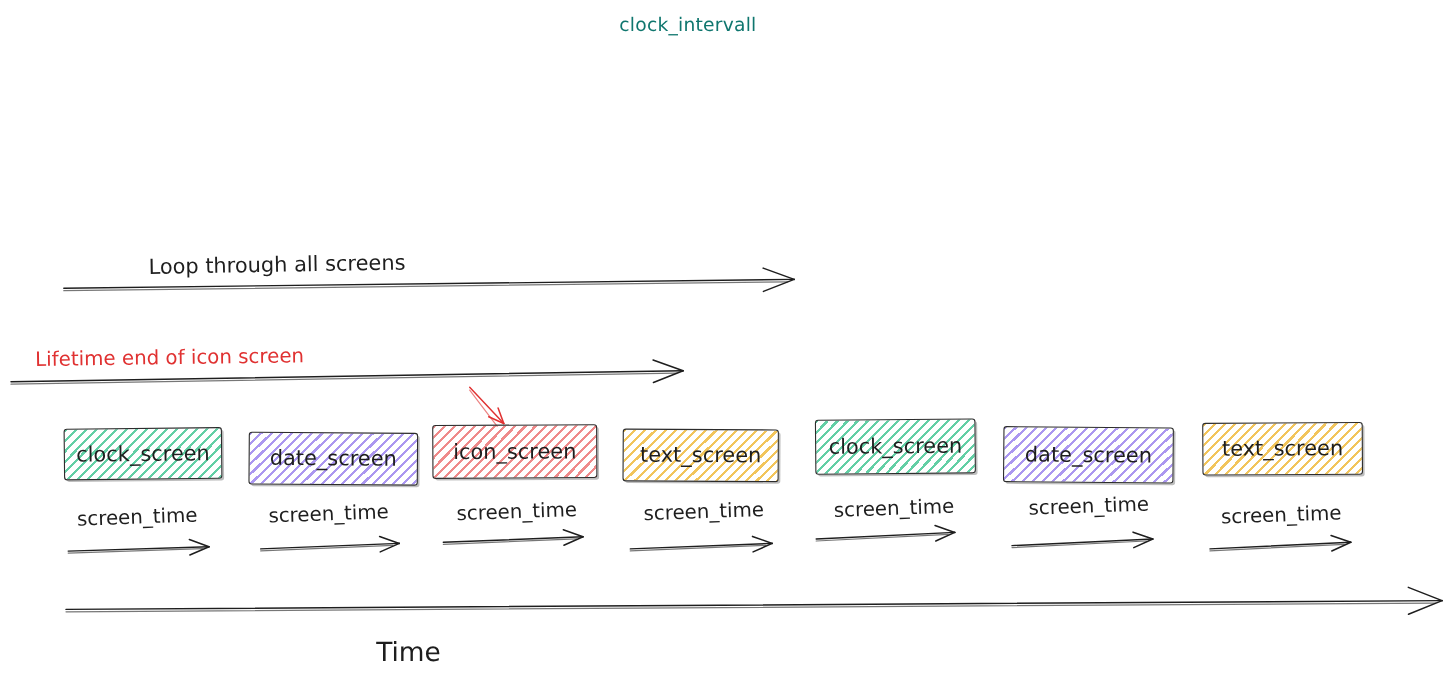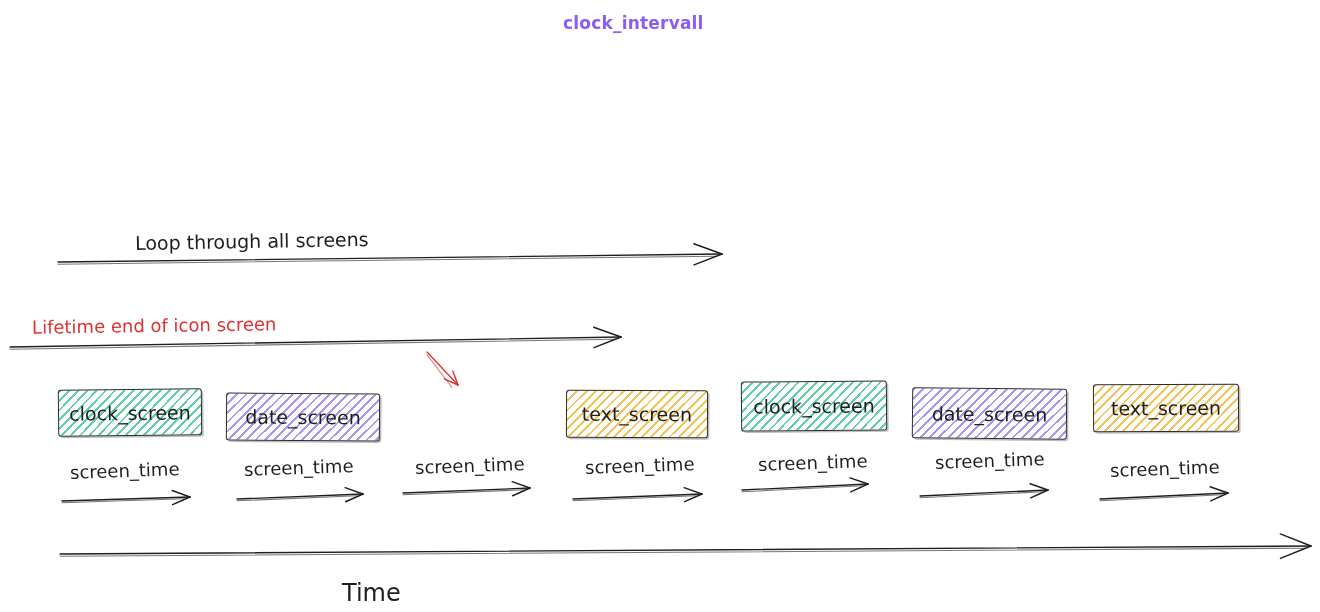--- a/index.html
+++ b/index.html
@@ -44,21 +44,21 @@
   .st5{left:758px;top:452px;}
   .st6{left:935px;top:450px;}
   .st7{left:1110px;top:458px;}
   svg.arrow-layer{position:absolute;left:0;top:0;width:1320px;height:612px;}
 </style>
 </head>
 <body>
 
 <div class="canvas">
 
-  <div class="title" style="color: #8b5cf6; font-weight: bold;">clock_intervall</div>
+  <div class="title" style="color: #0f766e;">clock_intervall</div>
 
   <svg class="arrow-layer" xmlns="http://www.w3.org/2000/svg">
       <g>
         <line x1="58" y1="262" x2="722" y2="254" stroke="#1e1e1e" stroke-width="1.3" stroke-linecap="round"></line>
         <line x1="58" y1="264.2" x2="716" y2="256.2" stroke="#1e1e1e" stroke-width="1.1" stroke-linecap="round" opacity="0.6"></line>
         <line x1="694.052451670552" y1="264.90571145653377" x2="722" y2="254" stroke="#1e1e1e" stroke-width="1.4" stroke-linecap="round"></line>
         <line x1="693.797814079097" y1="243.77079136575964" x2="722" y2="254" stroke="#1e1e1e" stroke-width="1.4" stroke-linecap="round"></line>
       </g>
       <g>
         <line x1="10" y1="347" x2="621" y2="337" stroke="#1e1e1e" stroke-width="1.3" stroke-linecap="round"></line>
@@ -125,20 +125,23 @@
   <div class="loop-label hand">Loop through all screens</div>
 
   <div class="lifetime-label" style="color: rgb(224, 49, 49);">Lifetime end of icon screen</div>
 
   <div class="screen-box box1" style="background: repeating-linear-gradient(135deg, rgb(99, 207, 165) 0px, rgb(99, 207, 165) 2px, rgba(255, 255, 255, 0) 2px, rgba(255, 255, 255, 0) 6.5px);">
     <span>clock_screen</span>
   </div>
   <div class="screen-box box2" style="background: repeating-linear-gradient(135deg, rgb(171, 151, 240) 0px, rgb(171, 151, 240) 2px, rgba(255, 255, 255, 0) 2px, rgba(255, 255, 255, 0) 6.5px);">
     <span>date_screen</span>
   </div>
+  <div class="screen-box box3" style="background: repeating-linear-gradient(135deg, rgb(239, 138, 138) 0px, rgb(239, 138, 138) 2px, rgba(255, 255, 255, 0) 2px, rgba(255, 255, 255, 0) 6.5px);">
+    <span>icon_screen</span>
+  </div>
   <div class="screen-box box4" style="background: repeating-linear-gradient(135deg, rgb(242, 197, 92) 0px, rgb(242, 197, 92) 2px, rgba(255, 255, 255, 0) 2px, rgba(255, 255, 255, 0) 6.5px);">
     <span>text_screen</span>
   </div>
   <div class="screen-box box5" style="background: repeating-linear-gradient(135deg, rgb(99, 207, 165) 0px, rgb(99, 207, 165) 2px, rgba(255, 255, 255, 0) 2px, rgba(255, 255, 255, 0) 6.5px);">
     <span>clock_screen</span>
   </div>
   <div class="screen-box box6" style="background: repeating-linear-gradient(135deg, rgb(171, 151, 240) 0px, rgb(171, 151, 240) 2px, rgba(255, 255, 255, 0) 2px, rgba(255, 255, 255, 0) 6.5px);">
     <span>date_screen</span>
   </div>
   <div class="screen-box box7" style="background: repeating-linear-gradient(135deg, rgb(242, 197, 92) 0px, rgb(242, 197, 92) 2px, rgba(255, 255, 255, 0) 2px, rgba(255, 255, 255, 0) 6.5px);">

